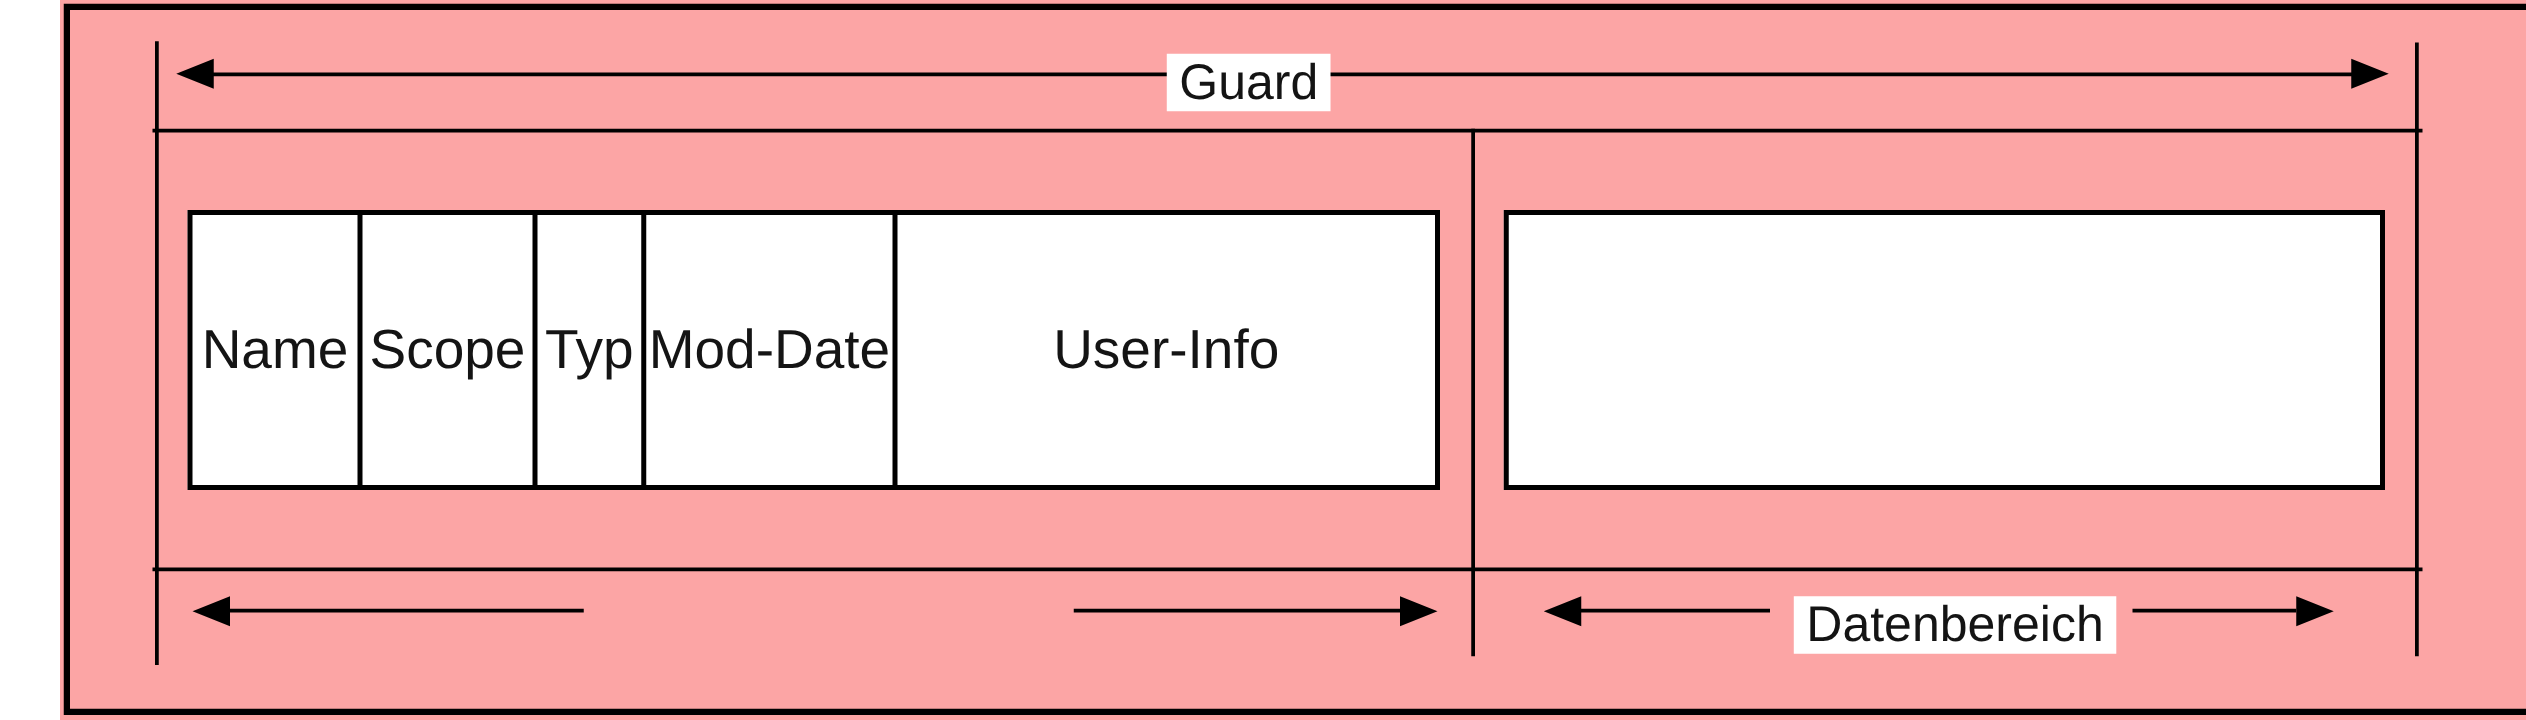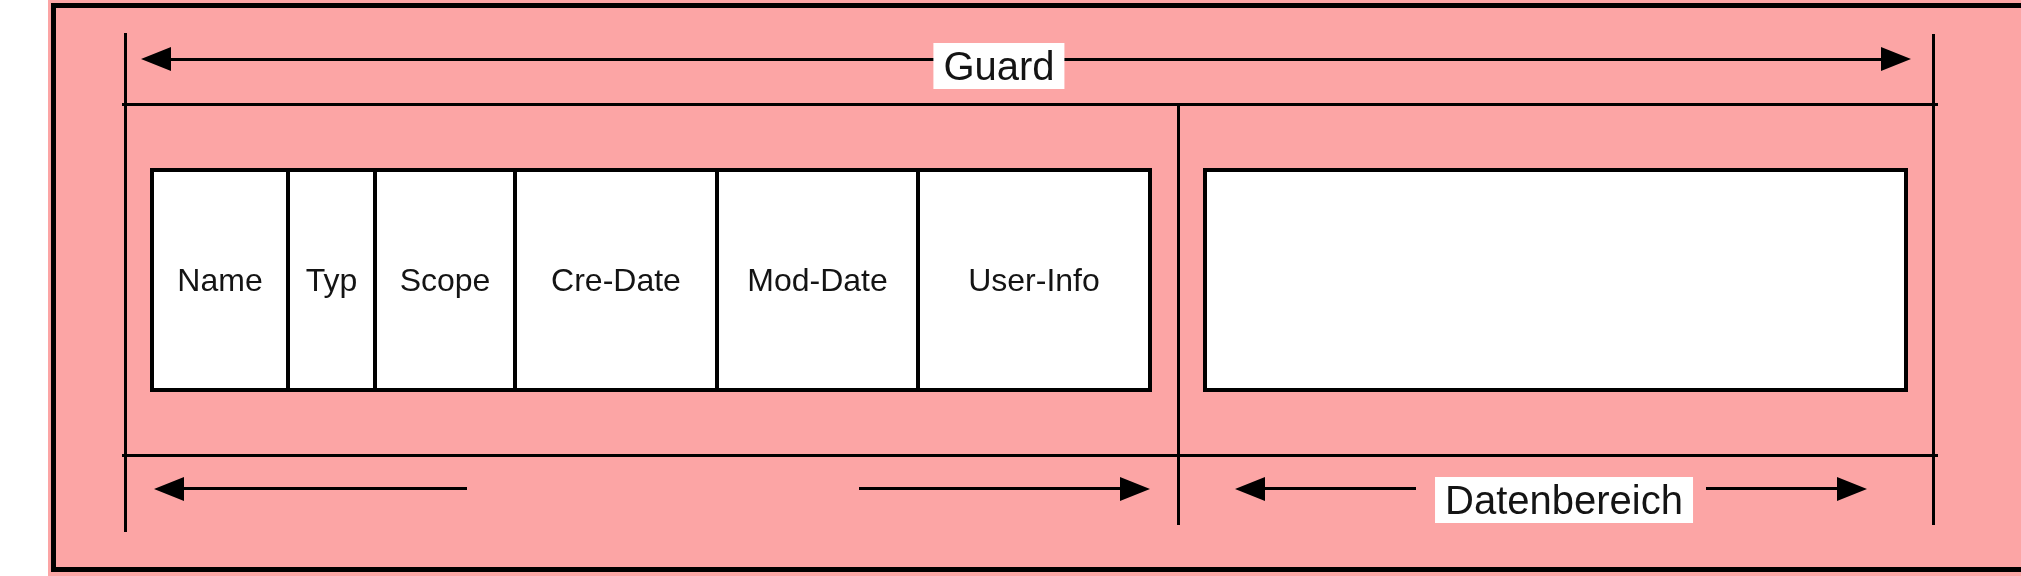--- a/index.html
+++ b/index.html
@@ -48,21 +48,21 @@
     box-sizing: border-box;
     display: flex;
     background: #ffffff;
   }
   .field-cell {
     border-right: 4px solid #000000;
     box-sizing: border-box;
     display: flex;
     align-items: center;
     justify-content: center;
-    font-size: 32px;
+    font-size: 44px;
     flex: 0 0 auto;
   }
   .field-cell:last-child { border-right: none; flex: 1 1 auto; }
   .data-box {
     position: absolute;
     left: 1155px; top: 168px;
     width: 705px; height: 224px;
     border: 4px solid #000000;
     box-sizing: border-box;
     background: #ffffff;
@@ -82,23 +82,22 @@
 
   <div class="hline" style="left:74px; top:103px; width:1816px;"></div>
   <div class="hline" style="left:74px; top:454px; width:1816px;"></div>
 
   <div class="vline" style="left:76px; top:33px; height:499px;"></div>
   <div class="vline" style="left:1884px; top:34px; height:491px;"></div>
   <div class="vline" style="left:1129px; top:103px; height:422px;"></div>
 
   <div class="fields-table">
     <div class="field-cell" style="flex-basis:136px;">Name</div>
+    <div class="field-cell" style="flex-basis:140px;">Scope</div>
     <div class="field-cell" style="flex-basis:87px;">Typ</div>
-    <div class="field-cell" style="flex-basis:140px;">Scope</div>
-    <div class="field-cell" style="flex-basis:202px;">Cre-Date</div>
     <div class="field-cell" style="flex-basis:201px;">Mod-Date</div>
     <div class="field-cell">User-Info</div>
   </div>
 
   <div class="data-box"></div>
 
   <div class="arrowhead left" style="left:106px; top:477px;"></div>
   <div class="hline" style="left:130px; top:487px; width:289px;"></div>
   <div class="hline" style="left:811px; top:487px; width:264px;"></div>
   <div class="arrowhead right" style="left:1072px; top:477px;"></div>

